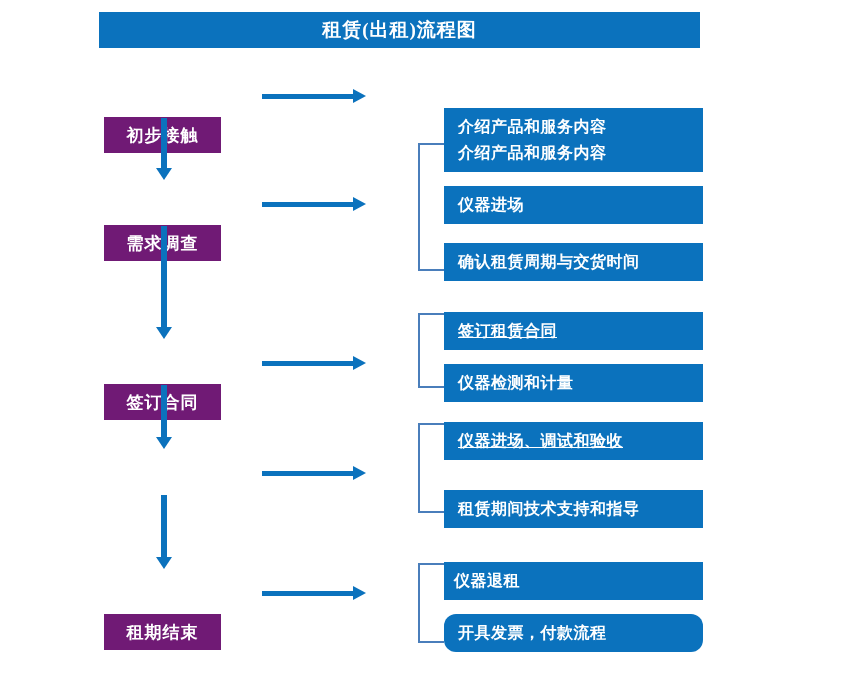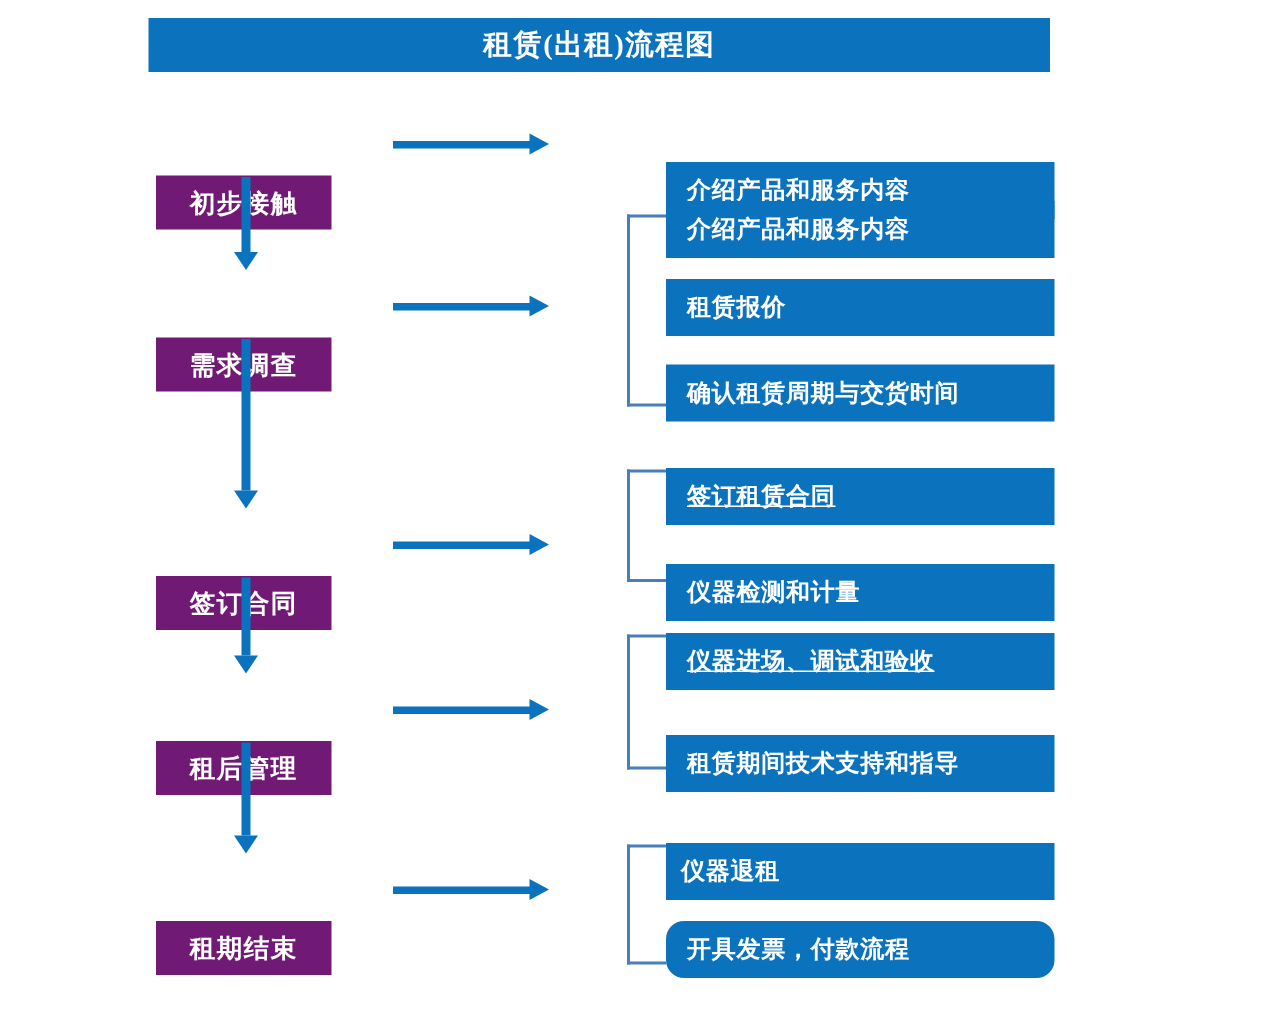--- a/index.html
+++ b/index.html
@@ -134,21 +134,20 @@
 </head>
 <body>
 
 <div id="canvas">
 
   <div class="title-bar">租赁(出租)流程图</div>
 
   <div class="stage-box" style="top:78px;">初步接触</div>
   <div class="stage-box" style="top:186px;">需求调查</div>
   <div class="stage-box" style="top:345px;">签订合同</div>
-  <div class="stage-box" style="top:455px;">租后管理</div>
   <div class="stage-box" style="top:575px;">租期结束</div>
 
   <div class="v-arrow" style="top:118px; height:62px;">
     <div class="shaft" style="height:50px;"></div>
     <div class="head"></div>
   </div>
   <div class="v-arrow" style="top:226px; height:113px;">
     <div class="shaft" style="height:101px;"></div>
     <div class="head"></div>
   </div>
@@ -182,22 +181,22 @@
       <div class="head"></div>
   </div>
 
   <div class="bracket" style="top:143px; height:128px;"></div>
   <div class="bracket" style="top:313px; height:75px;"></div>
   <div class="bracket" style="top:423px; height:90px;"></div>
   <div class="bracket" style="top:563px; height:80px;"></div>
 
   <div class="task-box" style="top:78px;margin-top:30px;">介绍产品和服务内容</div>
   <div class="task-box" style="top:134px;">介绍产品和服务内容</div>
-  <div class="task-box" style="top:186px;">租赁报价</div>
+  <div class="task-box" style="top:186px;">仪器进场</div>
   <div class="task-box" style="top:243px;">确认租赁周期与交货时间</div>
   <div class="task-box" style="top:312px;text-decoration:underline;">签订租赁合同</div>
-  <div class="task-box" style="top:376px;">仪器检测和计量</div>
+  <div class="task-box" style="top:364px;">仪器检测和计量</div>
   <div class="task-box" style="top:422px;text-decoration:underline;">仪器进场、调试和验收</div>
   <div class="task-box" style="top:490px;">租赁期间技术支持和指导</div>
   <div class="task-box" style="top:562px;padding-left:10px;">仪器退租</div>
   <div class="task-box" style="top:614px;border-radius:12px;">开具发票，付款流程</div>
 
 </div>
 
 </body></html>

